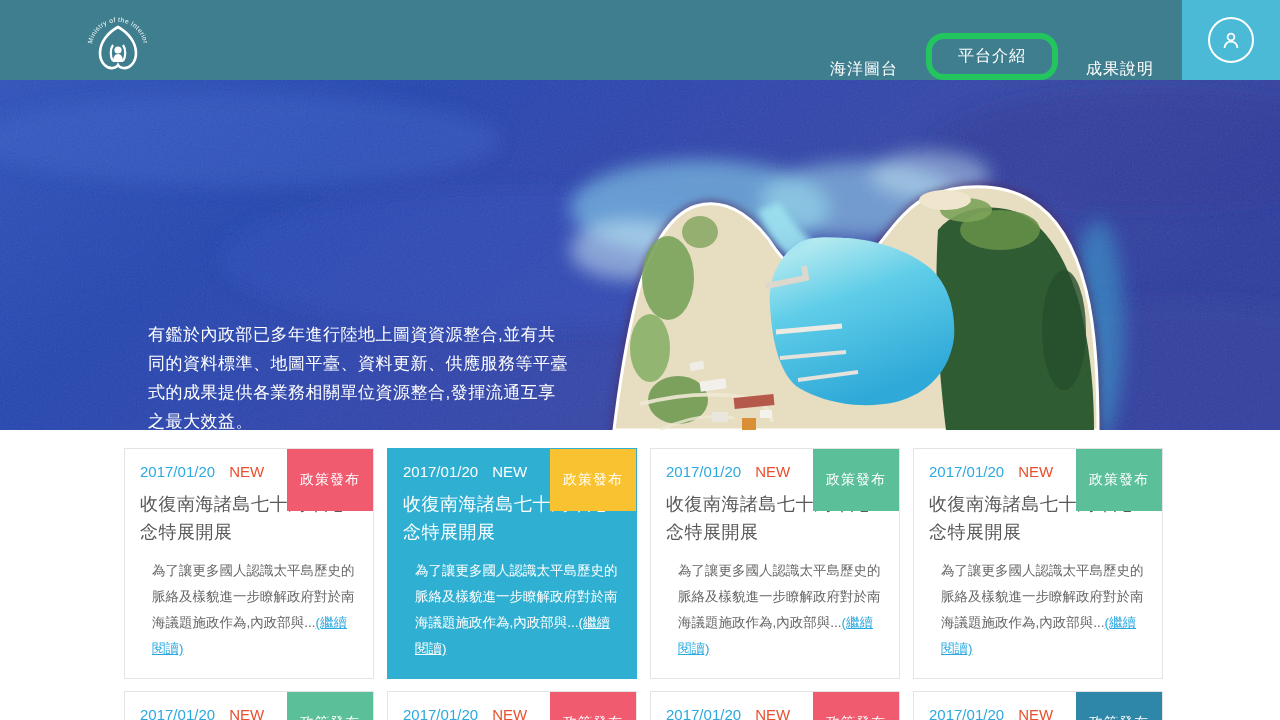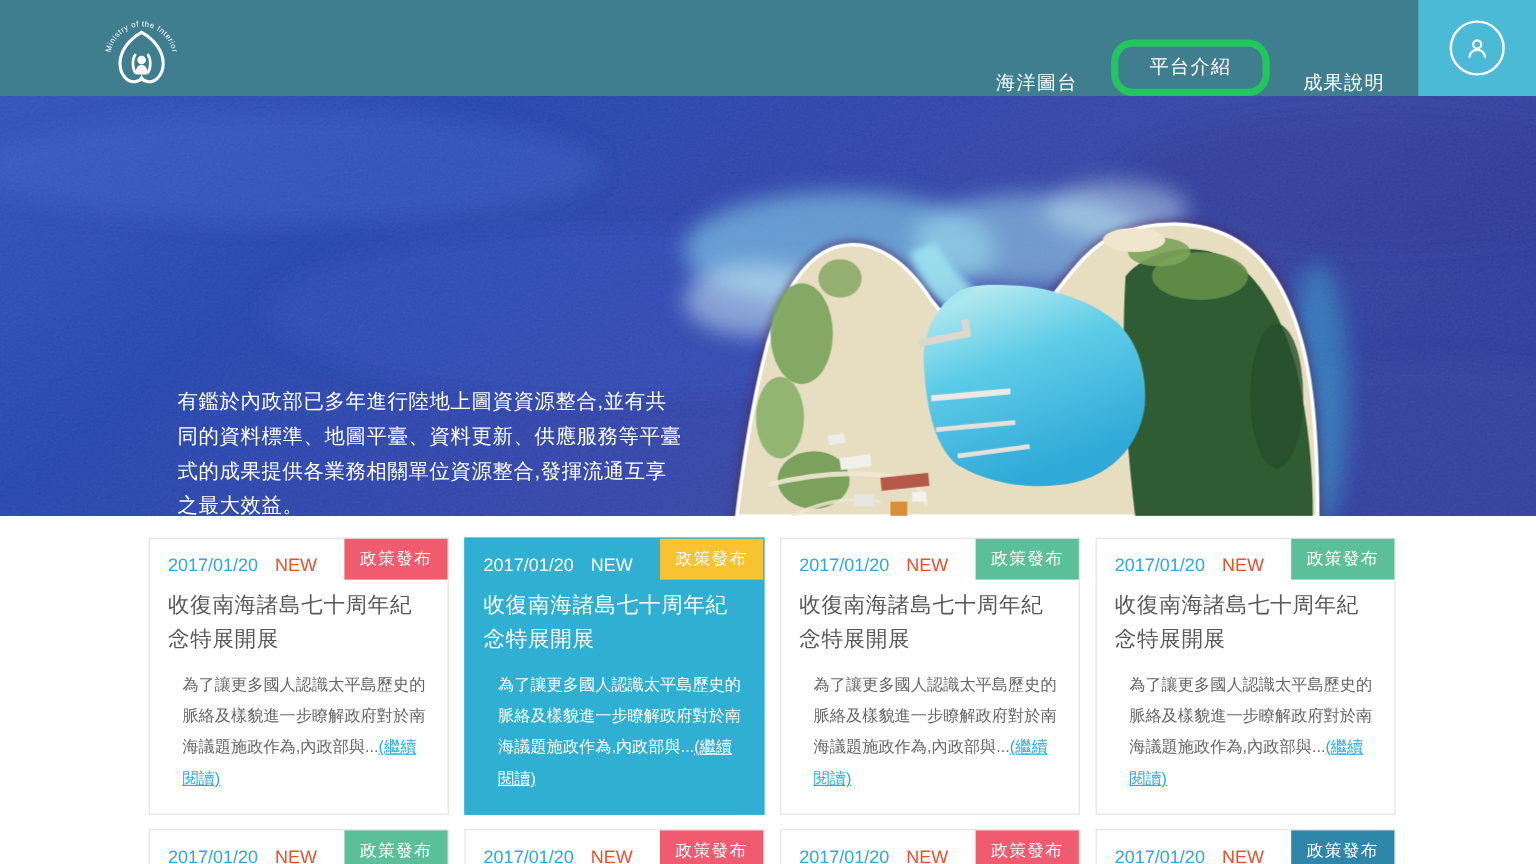--- a/index.html
+++ b/index.html
@@ -26,21 +26,21 @@
                   font-size:33px; font-weight:bold; letter-spacing:4px; }
   .hero-paragraph { position:absolute; left:124px; top:240px; width:430px; color:#fff;
                     font-size:17px; line-height:29px; letter-spacing:.5px; white-space:pre-line;margin-left:24px; }
 
   
   .news-section { background:#fff; padding:18px 0 0 124px; }
   .news-grid { display:grid; grid-template-columns:repeat(4,250px); column-gap:13px; row-gap:12px; }
   .card { position:relative; background:#fff; border:1px solid #e4e4e4;
           min-height:172px; padding:12px 15px 16px; cursor:pointer; }
   .badge { position:absolute; top:0; right:0; color:#fff; font-size:14px;
-           padding:8px 13px; letter-spacing:1px; }
+           padding:22px 13px; letter-spacing:1px; }
   .meta { font-size:15px; margin-top:2px; }
   .date { color:#2ba9e0; }
   .new { color:#e8502f; font-weight:normal; margin-left:10px; font-size:15px; }
   .card-title { font-size:18px; font-weight:normal; color:#595757; line-height:28px;
                 margin:10px 0 12px; letter-spacing:.5px; }
   .excerpt { font-size:13.5px; color:#666; line-height:26px;margin-left:12px; }
   .read-more { color:#2ba9e0; text-decoration:underline; }
   .card[data-variant="highlight"] { background:#2fb0d3; border-color:#2fb0d3; }
   .card[data-variant="highlight"] .date,
   .card[data-variant="highlight"] .new,

